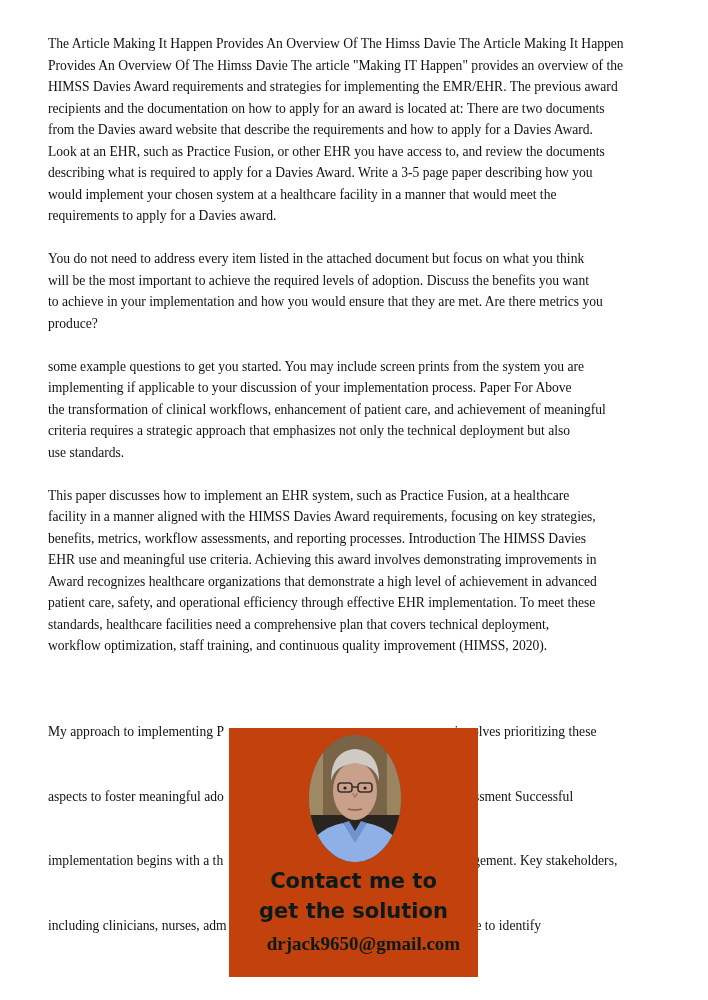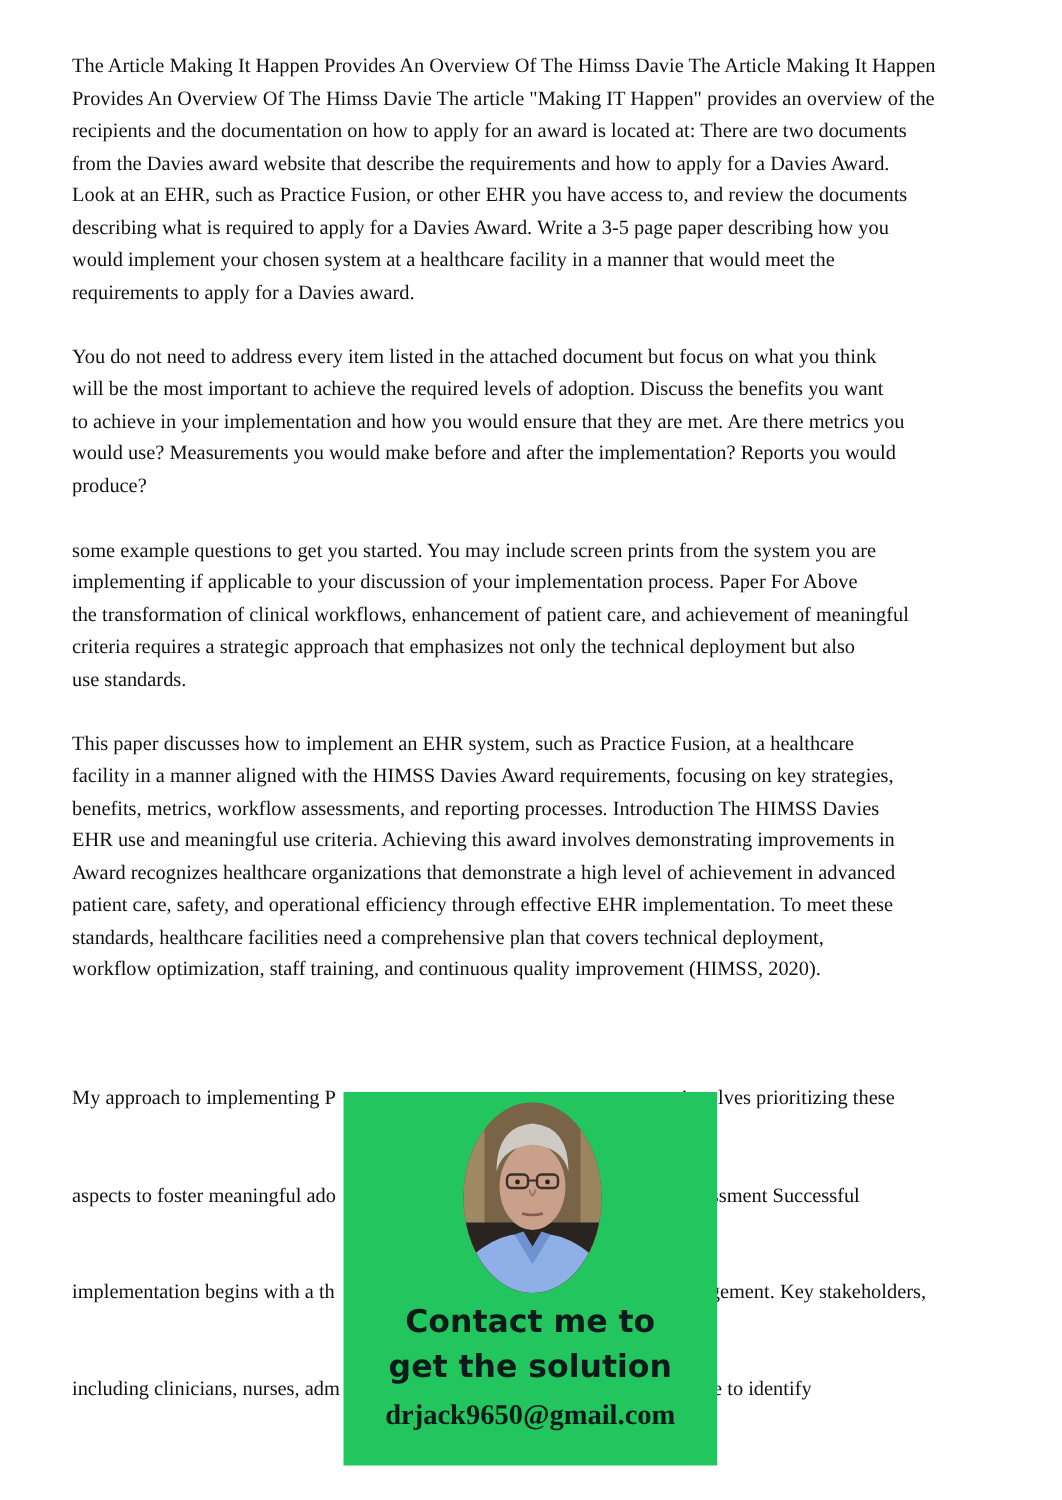--- a/index.html
+++ b/index.html
@@ -29,21 +29,21 @@
     .line {
       display: block;
       white-space: nowrap;
     }
     .promo-card {
       position: absolute;
       left: 229px;
       top: 728px;
       width: 249px;
       height: 249px;
-      background: #22c55e;
+      background: #c2410c;
     }
     .avatar {
       position: absolute;
       left: 80px;
       top: 7px;
       width: 92px;
       height: 127px;
       border-radius: 50%;
       overflow: hidden;
       background: #6f5a44;
@@ -69,41 +69,42 @@
       position: absolute;
       left: 0;
       width: 249px;
       top: 203px;
       text-align: center;
       font-family: "Liberation Serif", "DejaVu Serif", serif;
       font-weight: bold;
       font-size: 19px;
       line-height: 26px;
       color: #0d1a1a;
+      padding-left: 10px;
     }
   </style>
 </head>
 <body>
 
 <div class="page">
   <p class="para">
     <span class="line">The Article Making It Happen Provides An Overview Of The Himss Davie The Article Making It Happen</span>
     <span class="line">Provides An Overview Of The Himss Davie The article "Making IT Happen" provides an overview of the</span>
+    <span class="line">HIMSS Davies Award requirements and strategies for implementing the EMR/EHR. The previous award</span>
     <span class="line">recipients and the documentation on how to apply for an award is located at: There are two documents</span>
     <span class="line">from the Davies award website that describe the requirements and how to apply for a Davies Award.</span>
     <span class="line">Look at an EHR, such as Practice Fusion, or other EHR you have access to, and review the documents</span>
     <span class="line">describing what is required to apply for a Davies Award. Write a 3-5 page paper describing how you</span>
     <span class="line">would implement your chosen system at a healthcare facility in a manner that would meet the</span>
     <span class="line">requirements to apply for a Davies award.</span>
   </p>
   <p class="para">
     <span class="line">You do not need to address every item listed in the attached document but focus on what you think</span>
     <span class="line">will be the most important to achieve the required levels of adoption. Discuss the benefits you want</span>
     <span class="line">to achieve in your implementation and how you would ensure that they are met. Are there metrics you</span>
-    <span class="line">would use? Measurements you would make before and after the implementation? Reports you would</span>
     <span class="line">produce?</span>
   </p>
   <p class="para">
     <span class="line">some example questions to get you started. You may include screen prints from the system you are</span>
     <span class="line">implementing if applicable to your discussion of your implementation process. Paper For Above</span>
     <span class="line">the transformation of clinical workflows, enhancement of patient care, and achievement of meaningful</span>
     <span class="line">criteria requires a strategic approach that emphasizes not only the technical deployment but also</span>
     <span class="line">use standards.</span>
   </p>
   <p class="para">

